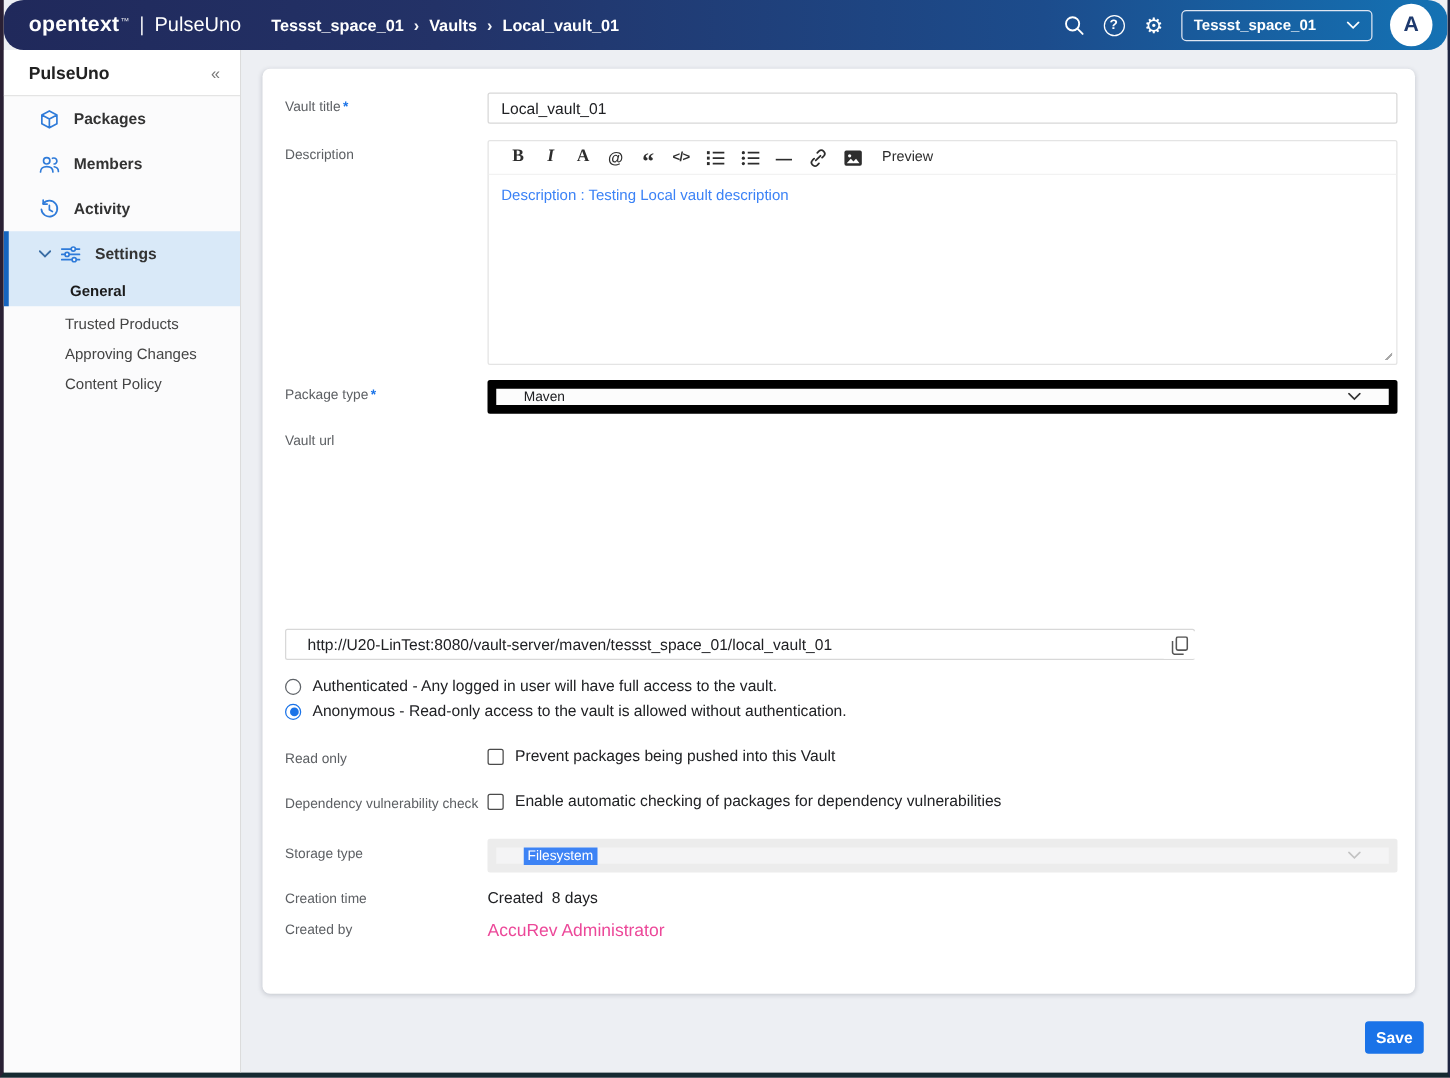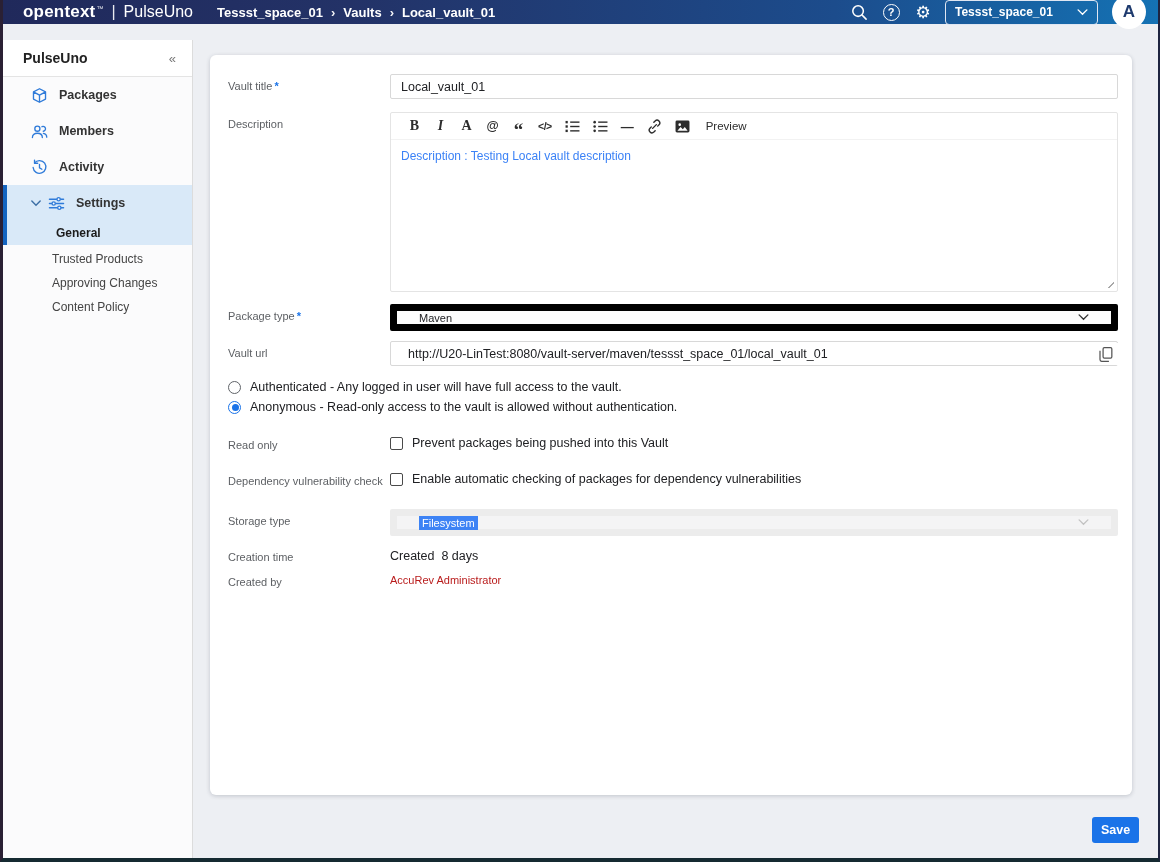--- a/index.html
+++ b/index.html
@@ -1,22 +1,22 @@
 <!DOCTYPE html>
 <html><head>
 <meta charset="utf-8">
 <style>
   html,body{margin:0;padding:0;background:#101320;}
   *{box-sizing:border-box;}
   .frame{position:relative;width:1160px;height:862px;background:#edeff3;overflow:hidden;
          border-left:3px solid #2a2034;border-right:2px solid #1e2440;border-bottom:4px solid #152a31;
          font-family:"Liberation Sans",sans-serif;}
   
-  .app-header{position:absolute;top:0;left:0;right:0;height:24px;display:flex;align-items:center;
-    background:linear-gradient(90deg,#20295b 0%,#233267 30%,#1c4c8c 72%,#1472b4 100%);color:#fff;}
+  .app-header{position:absolute;top:0;left:0;right:0;height:40px;display:flex;align-items:center;
+    background:linear-gradient(90deg,#20295b 0%,#233267 30%,#1c4c8c 72%,#1472b4 100%);color:#fff;border-radius:16px;}
   .logo{display:flex;align-items:baseline;margin-left:20px;white-space:nowrap;}
   .logo .brand{font-weight:bold;font-size:17px;letter-spacing:.2px;}
   .logo .tm{font-size:7px;opacity:.85;margin-left:1px;transform:translateY(-6px);display:inline-block;}
   .logo .sep{margin:0 8px;font-weight:300;font-size:16px;opacity:.9;}
   .logo .product{font-size:16px;font-weight:400;}
   .breadcrumb{display:flex;align-items:center;margin-left:24px;font-size:13px;font-weight:600;gap:8px;white-space:nowrap;}
   .breadcrumb .bsep{font-size:13px;font-weight:700;opacity:.95;}
   .header-right{margin-left:auto;display:flex;align-items:center;margin-right:12px;}
   .hicon{width:20px;height:20px;display:flex;align-items:center;justify-content:center;margin-right:12px;cursor:pointer;}
   .help-circle{width:17px;height:17px;border:1.5px solid #fff;border-radius:50%;font-size:11px;font-weight:700;
@@ -76,21 +76,21 @@
   
   .url-wrap{position:relative;width:728px;}
   .copy-btn{position:absolute;right:-1px;top:2px;width:26px;height:22px;display:flex;align-items:center;justify-content:center;cursor:pointer;background:#fff;}
   
   .choice-row{display:flex;align-items:center;gap:9px;height:20px;font-size:12.5px;color:#202124;}
   .radio{width:13px;height:13px;border:1.5px solid #5f6368;border-radius:50%;flex:0 0 13px;position:relative;cursor:pointer;}
   .radio.selected{border-color:#1a73e8;}
   .radio.selected::after{content:"";position:absolute;left:2.5px;top:2.5px;width:7px;height:7px;border-radius:50%;background:#1a73e8;}
   .checkbox{width:13px;height:13px;border:1.5px solid #4a4a4a;border-radius:2px;flex:0 0 13px;cursor:pointer;background:#fff;}
   .static-val{font-size:12.5px;color:#202124;padding-top:4px;white-space:pre;}
-  .link-val{font-size:11px;color:#b91c1c;padding-top:4px;cursor:pointer;}
+  .link-val{font-size:14px;color:#ec4899;padding-top:4px;cursor:pointer;}
   
   .save-btn{position:absolute;right:19px;top:777px;width:47px;height:26px;background:#1a73e8;color:#fff;border:none;
     border-radius:3px;font-size:12.5px;font-weight:600;cursor:pointer;font-family:"Liberation Sans",sans-serif;}
   svg{display:block;}
 </style>
 </head>
 <body>
 
 <div class="frame">
 
@@ -281,21 +281,21 @@
         <div class="fcontrol">
           <div class="select">
             <span class="sel-text">Maven</span>
             <svg width="11" height="7" viewBox="0 0 12 8">
                 <path d="M1 1l5 5 5-5" fill="none" stroke="#333" stroke-width="1.5" stroke-linecap="round"></path>
               </svg>
           </div>
         </div>
       </div>
 
-      <div class="frow" style="margin-top:10px;">
+      <div class="frow" style="margin-top:10px;flex-direction:column;">
         <div class="flabel">Vault url</div>
         <div class="fcontrol">
           <div class="url-wrap">
             <input class="text-input" style="width: 728px; padding-left: 17px;" type="text" value="http://U20-LinTest:8080/vault-server/maven/tessst_space_01/local_vault_01">
             <span class="copy-btn">
               <svg width="14" height="15" viewBox="0 0 16 18">
                   <rect x="4.5" y="0.8" width="10.5" height="12.5" rx="1.5" fill="none" stroke="#555" stroke-width="1.5"></rect>
                   <path d="M11.5 17.2H2.7A2.2 2.2 0 0 1 .8 15V4.5" fill="none" stroke="#555" stroke-width="1.5"></path>
                 </svg>
             </span>

